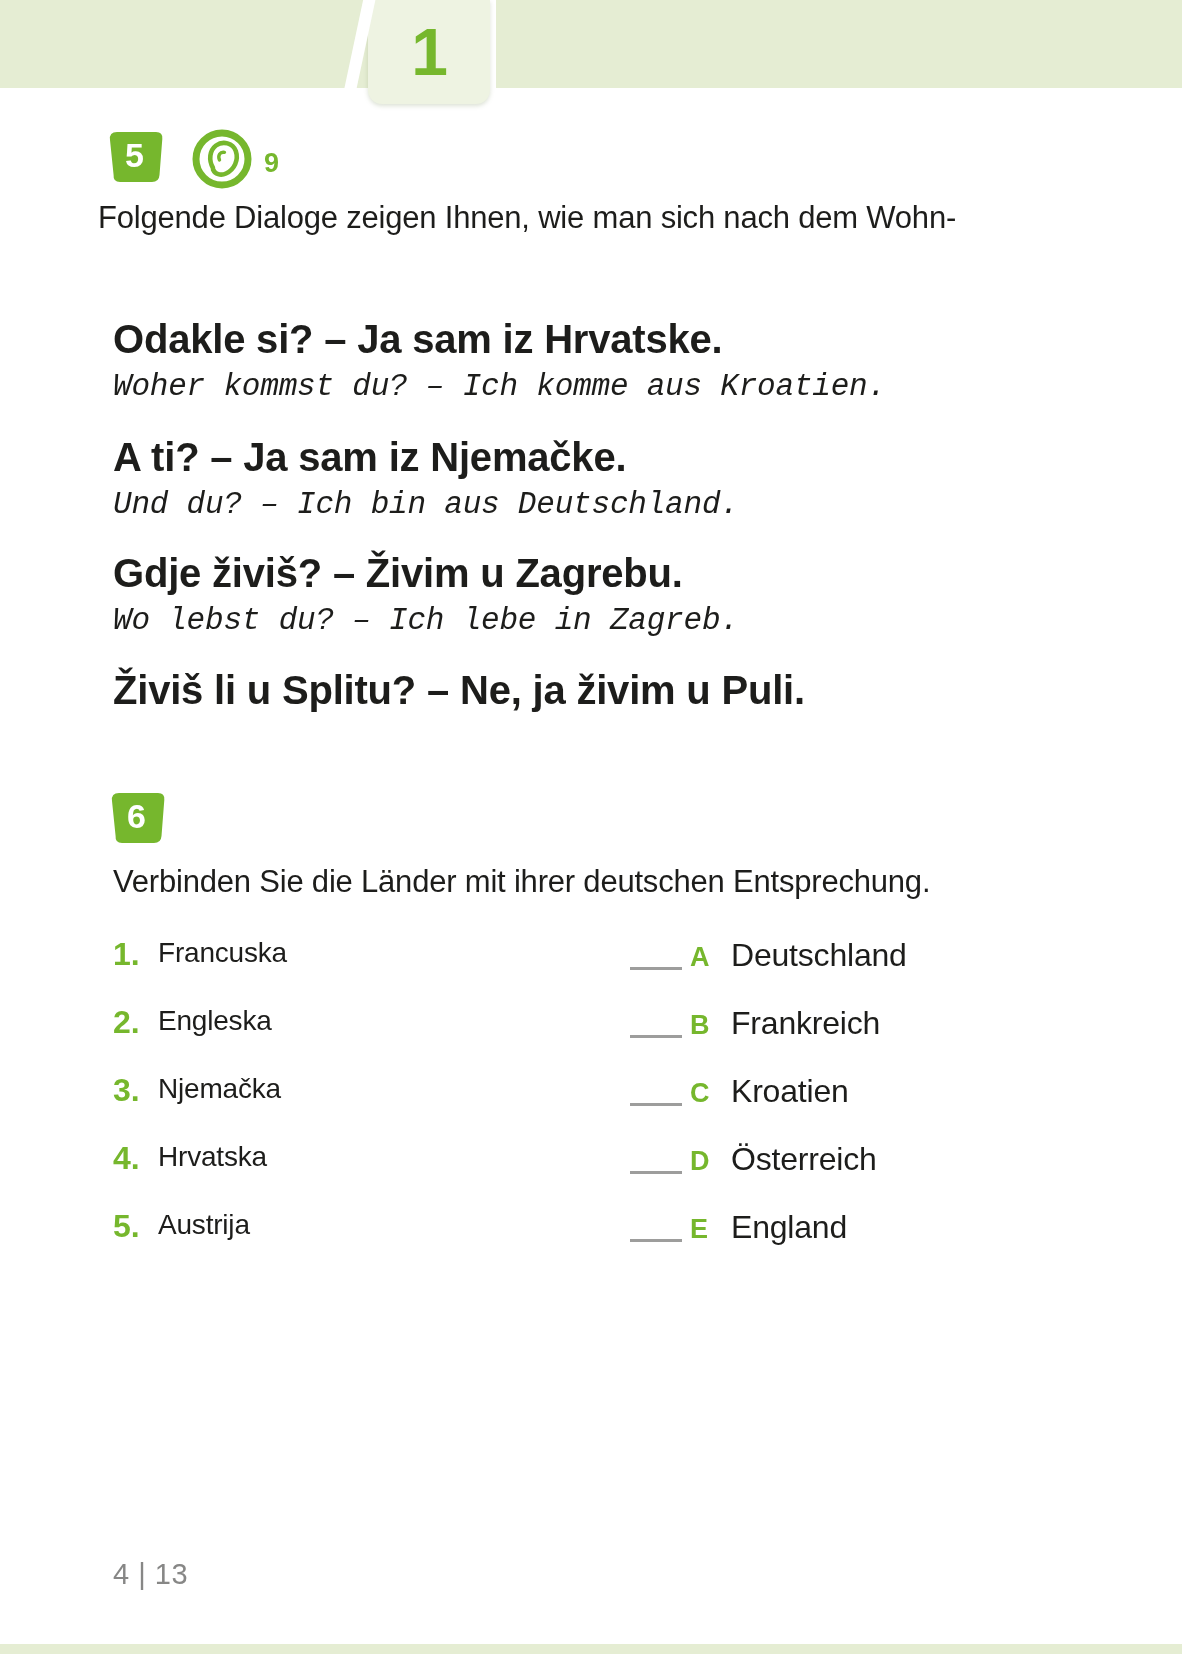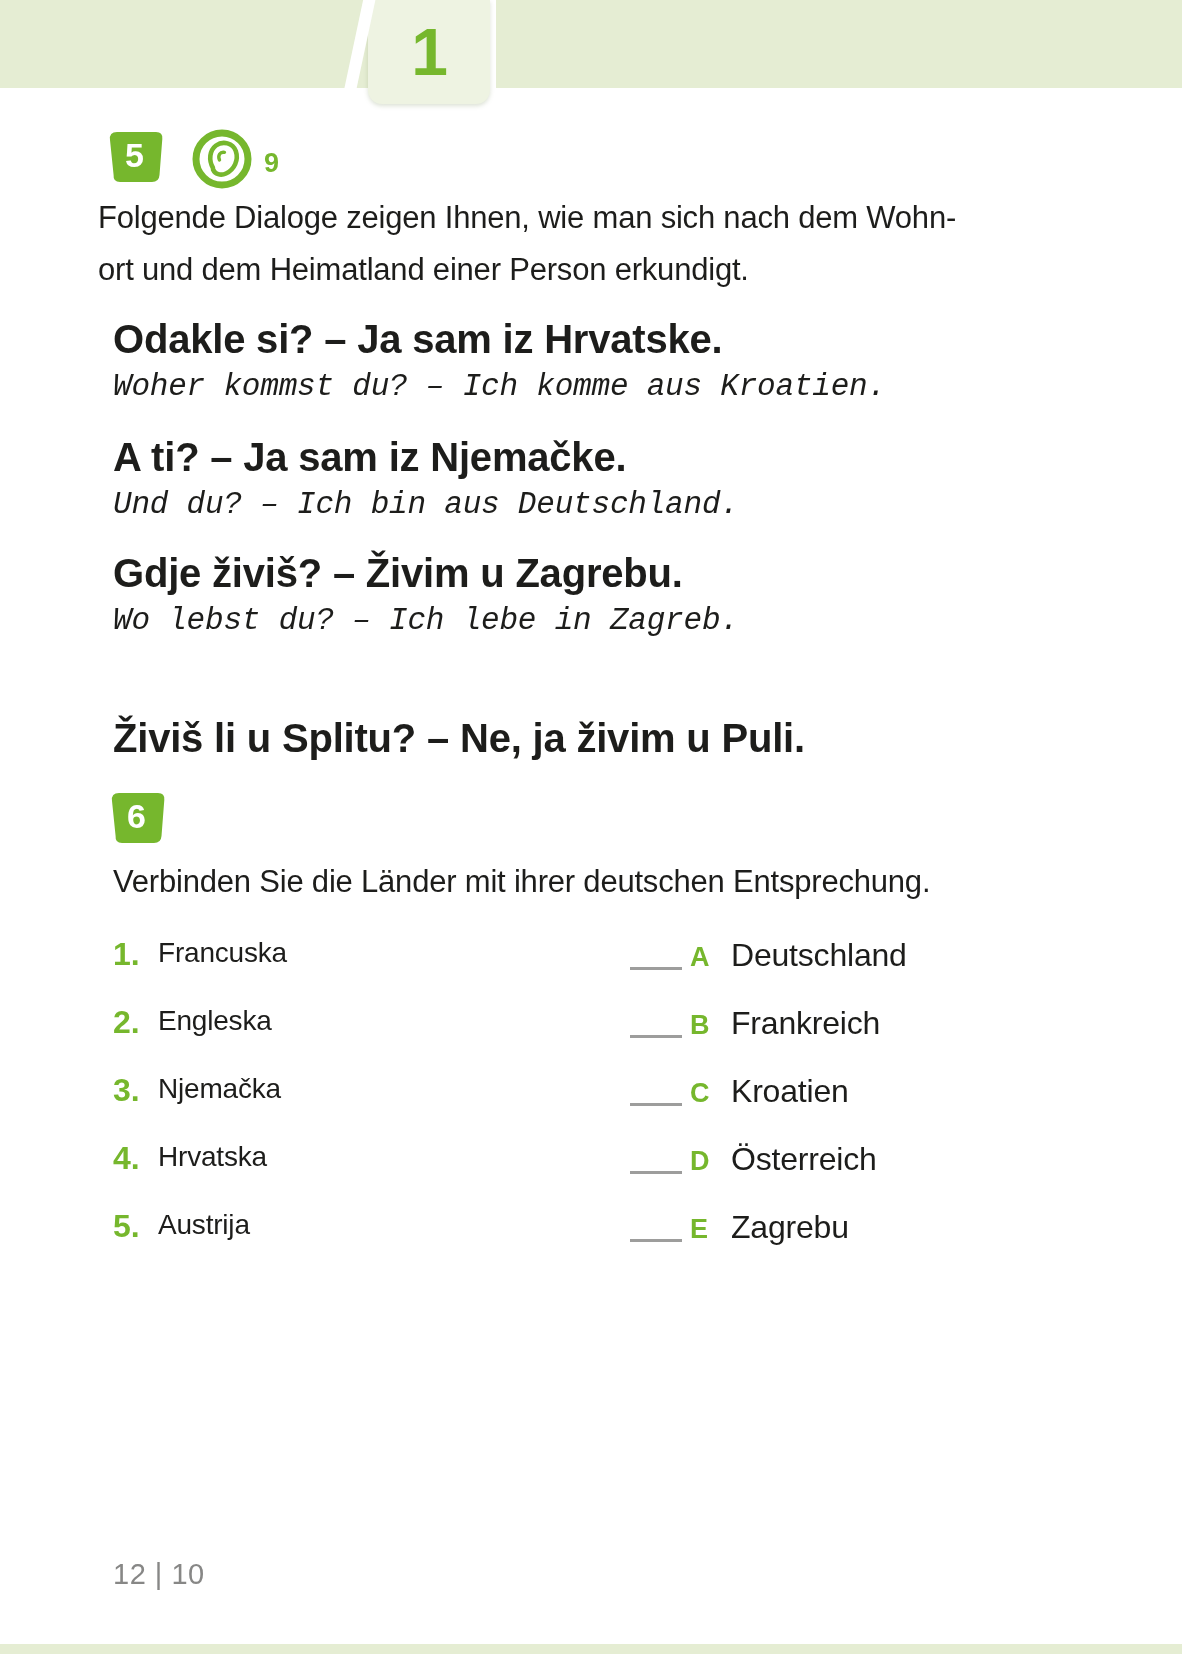--- a/index.html
+++ b/index.html
@@ -44,21 +44,21 @@
     font-size:27px;font-weight:bold;color:#76b72d;
   }
   
   .intro{
     position:absolute;top:192px;left:98px;width:960px;
     font-size:31px;line-height:52px;letter-spacing:-0.2px;
   }
   .dialog{position:absolute;left:113px;width:980px;line-height:47px;letter-spacing:-0.2px;}
   .dialog .hr{font-size:40px;font-weight:bold;}
   .dialog .de{font-size:31px;font-style:italic;font-family:Liberation Mono, monospace;}
-  .d1{top:316px;} .d2{top:434px;} .d3{top:550px;} .d4{top:667px;margin-top:48px;}
+  .d1{top:316px;} .d2{top:434px;} .d3{top:550px;} .d4{top:667px;}
   .instruction{
     position:absolute;top:864px;left:113px;width:1000px;
     font-size:31px;letter-spacing:-0.2px;
   }
   
   .m-row{position:absolute;left:0;width:1182px;height:44px;}
   .r1{top:936px;} .r2{top:1004px;} .r3{top:1072px;} .r4{top:1140px;} .r5{top:1208px;}
   .m-num{position:absolute;left:113px;top:0;font-size:32px;font-weight:bold;color:#76b72d;}
   .m-left-label{position:absolute;left:158px;top:1px;font-size:28px;letter-spacing:-0.2px;}
   .m-line{position:absolute;left:630px;top:31px;width:52px;border-top:3px solid #9d9d9c;}
@@ -94,21 +94,20 @@
     <svg width="60" height="60" viewBox="0 0 60 60">
       <circle cx="30" cy="30" r="26" fill="none" stroke="#76b72d" stroke-width="7"></circle>
       <path d="M 21 39 C 16.5 31 17.5 21.5 24 16.5 C 31 11.5 41 14 43.8 22 C 46.8 31 42.5 40.5 34 44.5 C 28.5 47 23 45 21 40.5" fill="none" stroke="#76b72d" stroke-width="4.6" stroke-linecap="round"></path>
       <path d="M 27.5 31 C 25.5 26.5 28 22.5 32.5 23.3" fill="none" stroke="#76b72d" stroke-width="3.4" stroke-linecap="round"></path>
     </svg>
   </div>
   <div class="track-no">9</div>
 
   <div class="intro">
     <div>Folgende Dialoge zeigen Ihnen, wie man sich nach dem Wohn-</div>
-    <div>ort und dem Heimatland einer Person erkundigt.</div>
   </div>
 
   <div class="dialog d1">
     <div class="hr">Odakle si? – Ja sam iz Hrvatske.</div>
     <div class="de">Woher kommst du? – Ich komme aus Kroatien.</div>
   </div>
   <div class="dialog d3">
     <div class="hr">Gdje živiš? – Živim u Zagrebu.</div>
     <div class="de">Wo lebst du? – Ich lebe in Zagreb.</div>
   </div>
@@ -155,19 +154,19 @@
     <span class="m-left-label">Hrvatska</span>
     <span class="m-line"></span>
     <span class="m-letter">D</span>
     <span class="m-right-label">Österreich</span>
   </div>
   <div class="m-row r5">
     <span class="m-num">5.</span>
     <span class="m-left-label">Austrija</span>
     <span class="m-line"></span>
     <span class="m-letter">E</span>
-    <span class="m-right-label">Zagrebu</span>
+    <span class="m-right-label">England</span>
   </div>
 
-  <div class="page-number">12 | 10</div>
+  <div class="page-number">4 | 13</div>
   <div class="bottom-bar"></div>
 
 </div>
 
 </body></html>

